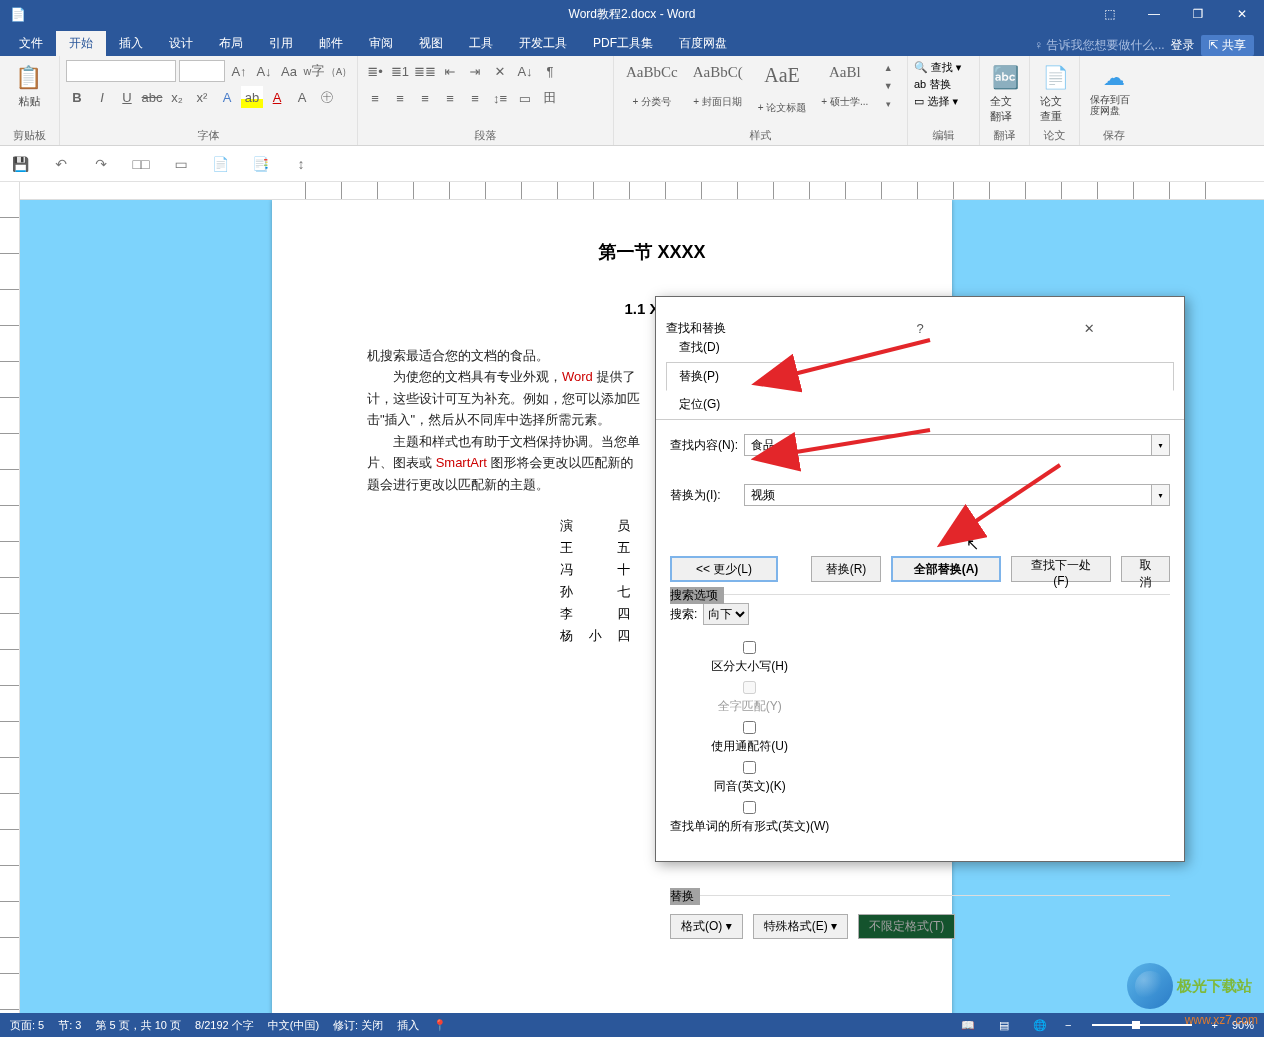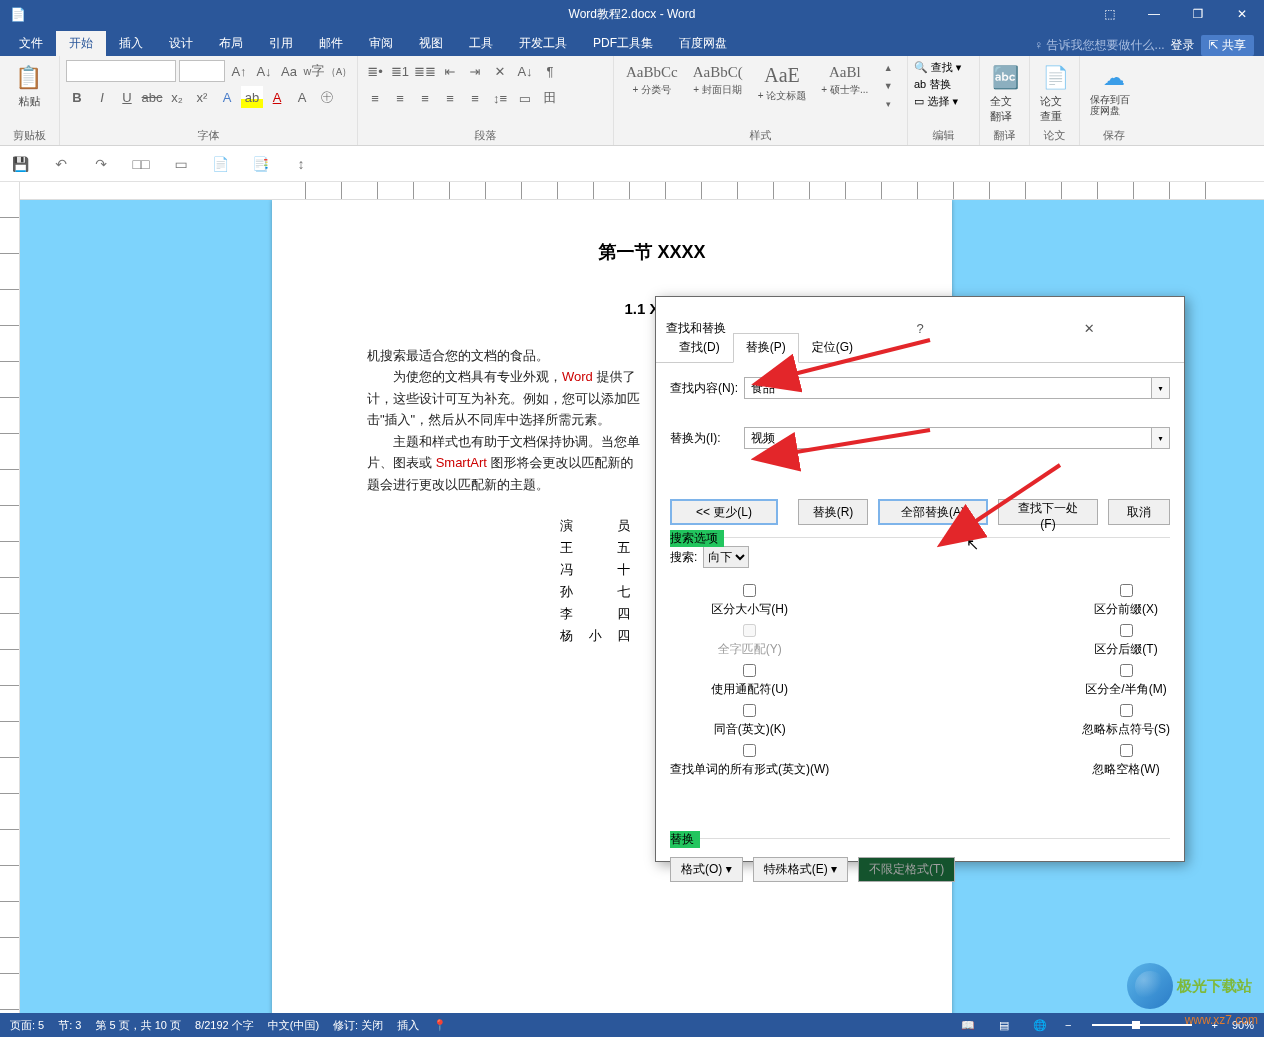--- a/index.html
+++ b/index.html
@@ -21,21 +21,21 @@
 .menutabs .right .share { background: #4a7dc9; padding: 2px 8px; border-radius: 2px; font-size: 12px; }
 
 .ribbon { background: #f3f3f3; height: 90px; border-bottom: 1px solid #d4d4d4; display: flex; position: relative; }
 .ribgroup { border-right: 1px solid #e1e1e1; padding: 4px 6px 2px; display: flex; flex-direction: column; }
 .ribgroup .gbody { flex: 1; display: flex; align-items: flex-start; gap: 4px; }
 .ribgroup .glabel { text-align: center; font-size: 11px; color: #666; padding: 2px 0 0; }
 .ribbtn { display: flex; flex-direction: column; align-items: center; padding: 2px 4px; font-size: 11px; color: #444; cursor: pointer; }
 .ribbtn .icbig { width: 32px; height: 32px; display: flex; align-items: center; justify-content: center; font-size: 22px; }
 .ribsmall { width: 22px; height: 22px; display: flex; align-items: center; justify-content: center; color: #666; font-size: 13px; cursor: pointer; }
 .fontbox { border: 1px solid #c0c0c0; background: #fff; height: 22px; font-size: 11px; padding: 0 4px; display: flex; align-items: center; color: #999; }
-.stylebox { border: 1px solid transparent; padding: 3px 5px; text-align: center; font-size: 11px; cursor: pointer; display: flex; flex-direction: column; gap: 2px; }
+.stylebox { border: 1px solid transparent; padding: 3px 5px; text-align: center; font-size: 11px; cursor: pointer; display: flex; flex-direction: column; gap: 14px; }
 .stylebox .preview { font-size: 15px; color: #666; font-family: serif; }
 .stylebox .sname { font-size: 10px; color: #555; }
 
 .qat2 { background: #fff; height: 36px; display: flex; align-items: center; padding: 0 10px; gap: 18px; border-bottom: 1px solid #e1e1e1; }
 .qat2 .qbtn { width: 22px; height: 22px; display: flex; align-items: center; justify-content: center; color: #777; font-size: 14px; }
 
 .ruler-h { background: #fff; height: 18px; border-bottom: 1px solid #ddd; position: relative; margin-left: 20px; }
 .ruler-h .rtrack { position: absolute; left: 250px; right: 50px; height: 100%; background: repeating-linear-gradient(to right, transparent 0, transparent 35px, #999 35px, #999 36px); }
 .ruler-v { position: absolute; left: 0; top: 182px; bottom: 24px; width: 20px; background: #fff; border-right: 1px solid #ddd; }
 .ruler-v .rtrack { position: absolute; top: 0; bottom: 0; width: 100%; background: repeating-linear-gradient(to bottom, transparent 0, transparent 35px, #999 35px, #999 36px); }
@@ -48,36 +48,36 @@
 .page p { font-size: 13px; line-height: 1.65; text-align: justify; text-indent: 2em; color: #222; }
 .page p .kw1 { color: #c00; }
 .page p .kw2 { color: #c00; }
 .page table { margin: 20px auto 0; border-collapse: collapse; font-size: 13px; }
 .page table td { padding: 2px 30px; text-align: justify; text-align-last: justify; letter-spacing: 6px; }
 
 .dialog { position: absolute; left: 655px; top: 296px; width: 530px; height: 566px; background: #fff; border: 1px solid #6a6a6a; box-shadow: 3px 3px 12px rgba(0,0,0,0.35); z-index: 10; display: flex; flex-direction: column; }
 .dialog .dtitle { height: 30px; display: flex; align-items: center; padding: 0 10px; font-size: 12px; }
 .dialog .dtitle span { flex: 1; margin-top: 32px; }
 .dialog .dtitle .dhelp, .dialog .dtitle .dclose { width: 26px; text-align: center; font-size: 13px; color: #555; cursor: pointer; }
-.dialog .dtabs { display: flex; border-bottom: 1px solid #ccc; padding: 6px 10px 0; gap: 0; font-size: 12px; }
+.dialog .dtabs { display: flex; border-bottom: 1px solid #ccc; padding: 6px 10px 0; gap: 0; font-size: 12px; flex-direction: column; }
 .dialog .dtabs .dt { padding: 5px 12px; border: 1px solid transparent; cursor: pointer; }
 .dialog .dtabs .dt.active { border: 1px solid #ccc; border-bottom: 1px solid #fff; margin-bottom: -1px; background: #fff; }
 .dialog .dbody { padding: 14px 14px 6px; flex: 1; display: flex; flex-direction: column; }
 .drow { display: flex; align-items: center; margin-bottom: 10px; font-size: 12px; }
 .drow .lbl { width: 74px; }
 .drow .inpcombo { flex: 1; display: flex; }
 .drow .inpcombo input { flex: 1; border: 1px solid #b0b0b0; height: 22px; padding: 0 6px; font-size: 12px; }
 .drow .inpcombo .dd { width: 18px; border: 1px solid #b0b0b0; border-left: none; display: flex; align-items: center; justify-content: center; font-size: 8px; background: #f5f5f5; }
 .dbtns { display: flex; gap: 10px; margin: 10px 0 8px; }
 .dbtns button { height: 26px; border: 1px solid #adadad; background: #f0f0f0; font-size: 12px; cursor: pointer; padding: 0 12px; }
 .dbtns .less { width: 108px; border: 2px solid #7eb4ea; }
 .dbtns .spacer { flex: 1; }
-.dbtns .full { border: 2px solid #7eb4ea; width: 110px; }
+.dbtns .full { border: 2px solid #7eb4ea; width: 110px; font-weight: bold; }
 .fs { border-top: 1px solid #ddd; margin-top: 4px; padding-top: 8px; position: relative; }
-.fs .fslabel { position: absolute; top: -8px; left: 0; background: #22c55e; padding-right: 6px; font-size: 12px; }
+.fs .fslabel { position: absolute; top: -8px; left: 0; background: #a3a3a3; padding-right: 6px; font-size: 12px; }
 .fs .row1 { display: flex; align-items: center; gap: 6px; margin-bottom: 16px; font-size: 12px; }
 .fs select { border: 1px solid #b0b0b0; height: 22px; font-size: 12px; }
 .checks { display: flex; gap: 60px; }
 .checks .col { display: flex; flex-direction: column; gap: 6px; font-size: 12px; }
 .checks label { display: flex; align-items: center; gap: 4px; flex-direction: column; }
 .checks input[type=checkbox] { width: 13px; height: 13px; }
 .checks .dis { color: #9a9a9a; }
 .fs2 { margin-top: 60px; }
 .fs2 .fbtns { display: flex; gap: 10px; padding-top: 10px; }
 .fs2 .fbtns button { height: 25px; border: 1px solid #adadad; background: #f0f0f0; font-size: 12px; padding: 0 10px; cursor: pointer; }
@@ -357,21 +357,21 @@
           <div class="dd">▾</div>
         </div>
     </div>
     <div style="height:30px"></div>
     <div class="dbtns">
       <button class="less">&lt;&lt; 更少(L)</button>
       <div class="spacer"></div>
       <button style="width:70px">替换(R)</button>
       <button class="full">全部替换(A)</button>
       <button style="width:100px">查找下一处(F)</button>
-      <button style="width:62px">取消</button>
+      <button style="width:49px">取消</button>
     </div>
     <div class="fs">
       <div class="fslabel">搜索选项</div>
       <div class="row1">
         <span>搜索:</span>
         <select><option>向下</option></select>
       </div>
       <div class="checks">
         <div class="col">
           <label>
@@ -388,42 +388,20 @@
             </label>
           <label>
               <input type="checkbox" style="">
               <span>同音(英文)(K)</span>
             </label>
           <label>
               <input type="checkbox" style="">
               <span>查找单词的所有形式(英文)(W)</span>
             </label>
         </div>
-        <div class="col" style="margin-left:auto">
-          <label>
-              <input type="checkbox" style="">
-              <span>区分前缀(X)</span>
-            </label>
-          <label>
-              <input type="checkbox" style="">
-              <span>区分后缀(T)</span>
-            </label>
-          <label>
-              <input type="checkbox" style="">
-              <span>区分全/半角(M)</span>
-            </label>
-          <label>
-              <input type="checkbox" style="">
-              <span>忽略标点符号(S)</span>
-            </label>
-          <label>
-              <input type="checkbox" style="">
-              <span>忽略空格(W)</span>
-            </label>
-        </div>
       </div>
     </div>
     <div class="fs fs2">
       <div class="fslabel">替换</div>
       <div class="fbtns">
         <button><span>格式(O)</span> ▾</button>
         <button><span>特殊格式(E)</span> ▾</button>
         <button class="dis">不限定格式(T)</button>
       </div>
     </div>

